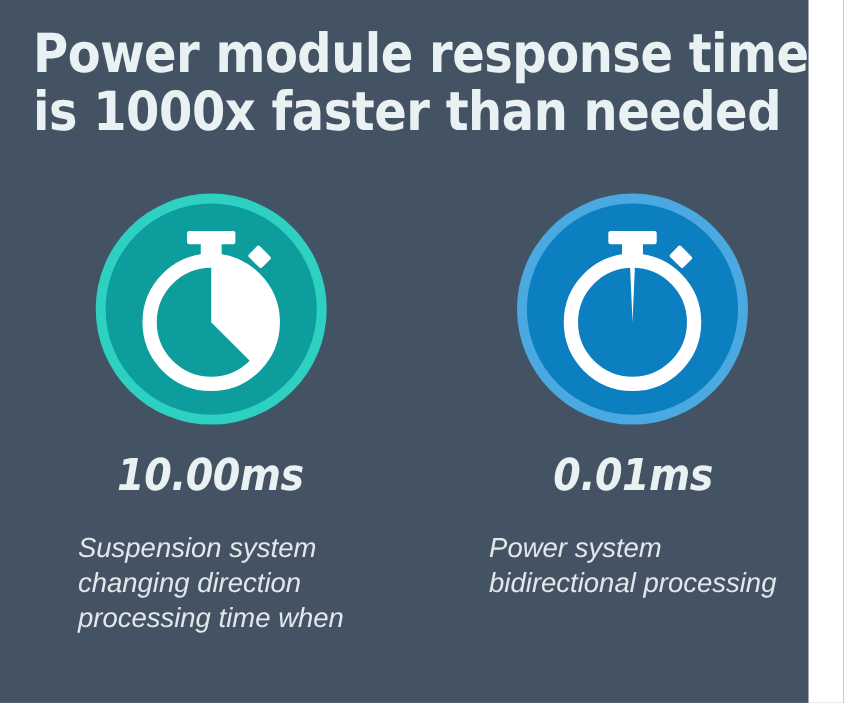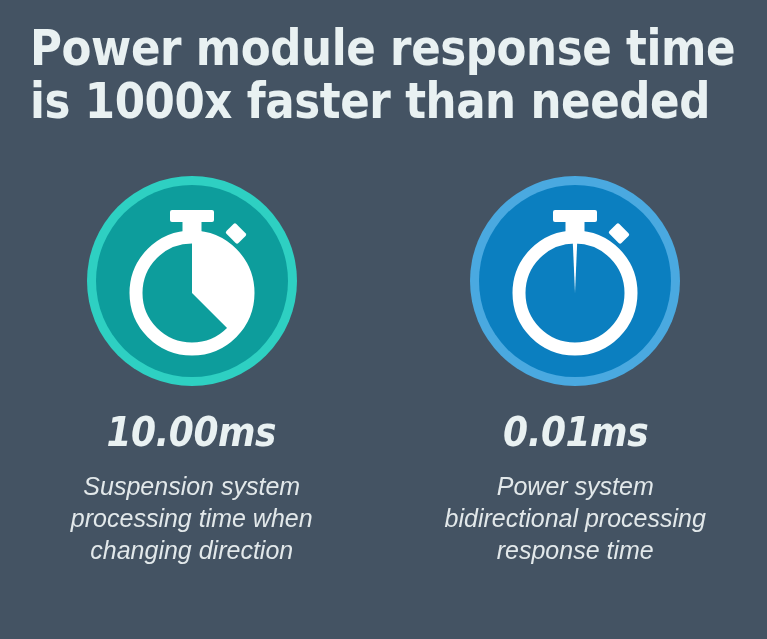--- a/index.html
+++ b/index.html
@@ -7,24 +7,25 @@
     padding: 0;
   }
   body {
     width: 767px;
     height: 639px;
     overflow: hidden;
     font-family: "Liberation Sans", sans-serif;
   }
   #infographic {
     position: relative;
-    width: 767px;
+    width: 693px;
     height: 639px;
     background: #445363;
     overflow: hidden;
+    padding-left: 42px;
   }
 
   
   .title-block {
     position: absolute;
     left: 30px;
     top: 22px;
     width: 730px;
   }
   .title-line {
@@ -85,27 +86,27 @@
     font-family: "DejaVu Sans", sans-serif;
     font-weight: 700;
     font-size: 40px;
     line-height: 44px;
     letter-spacing: -0.5px;
     color: #e9f1f2;
     transform: scaleX(0.9);
     white-space: nowrap;
   }
   .caption {
-    margin-top: 16px;
+    margin-top: 28px;
     font-family: "Liberation Sans", sans-serif;
     font-weight: 400;
     font-size: 25px;
     line-height: 32px;
     color: #e2e8ea;
-    text-align: center;
+    text-align: left;
     max-width: 330px;
   }
   .caption-line { display: block; white-space: nowrap; }
 </style>
 </head>
 <body>
 
 <div id="infographic">
 
   <div class="title-block">
@@ -127,40 +128,39 @@
           <rect x="140.5" y="50.5" width="17" height="14" rx="2" fill="#ffffff" transform="rotate(45 149 57.5)"></rect>
 
           <circle cx="105" cy="117" r="56" fill="none" stroke="#ffffff" stroke-width="13"></circle>
 
           <path d="M105,117 L105,55 A62,62 0 0 1 148.8,160.8 Z" fill="#ffffff"></path>
         </svg>
       </div>
       <div class="value">10.00ms</div>
       <div class="caption">
         <span class="caption-line">Suspension system</span>
+        <span class="caption-line">changing direction</span>
         <span class="caption-line">processing time when</span>
-        <span class="caption-line">changing direction</span>
       </div>
     </div>
 
     <div class="column">
       <div class="icon-wrap">
         <div class="icon-outer" style="background:#4aa9e0"></div>
         <div class="icon-inner" style="background:#0b7fc0"></div>
         <svg class="icon-svg" viewBox="0 0 210 210">
           <rect x="95.5" y="41" width="19" height="22" fill="#ffffff"></rect>
           <rect x="83" y="34" width="44" height="12" rx="2" fill="#ffffff"></rect>
           <rect x="140.5" y="50.5" width="17" height="14" rx="2" fill="#ffffff" transform="rotate(45 149 57.5)"></rect>
           <circle cx="105" cy="117" r="56" fill="none" stroke="#ffffff" stroke-width="13"></circle>
 
           <path d="M105,117 L102.6,62 L107.4,62 Z" fill="#ffffff"></path>
         </svg>
       </div>
       <div class="value">0.01ms</div>
       <div class="caption">
         <span class="caption-line">Power system</span>
         <span class="caption-line">bidirectional processing</span>
-        <span class="caption-line">response time</span>
       </div>
     </div>
 
   </div>
 </div>
 
 </body></html>

